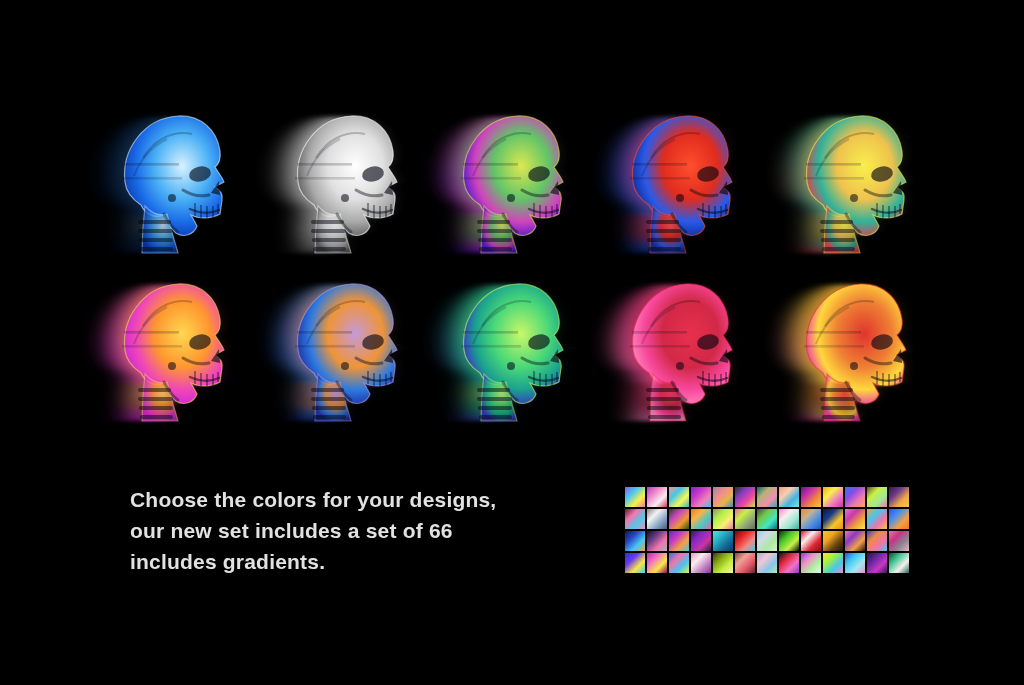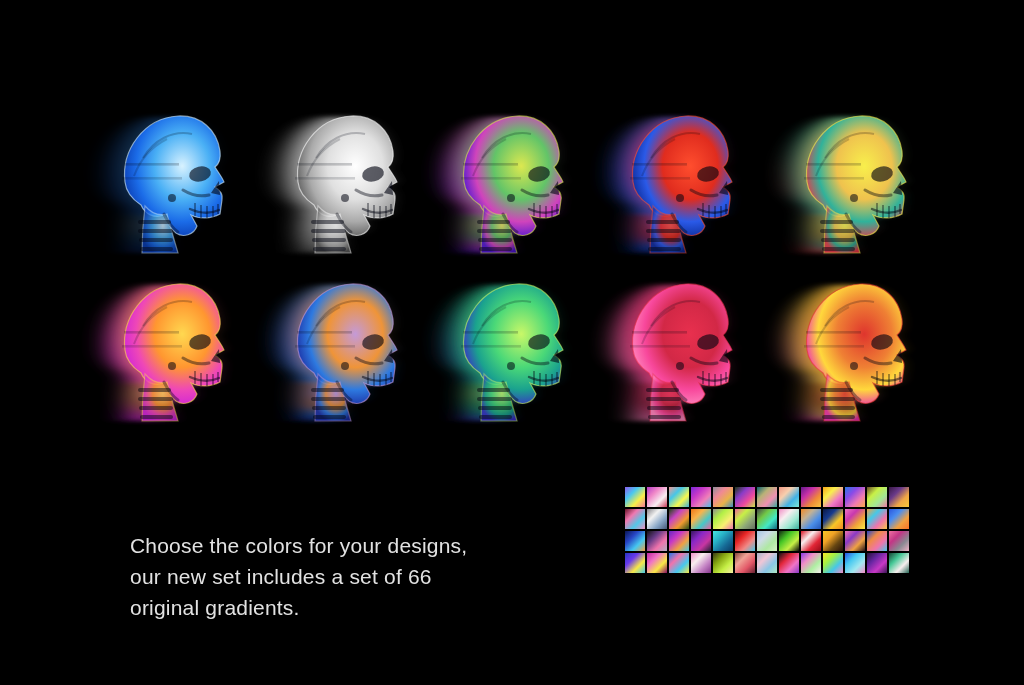--- a/index.html
+++ b/index.html
@@ -11,21 +11,21 @@
   #skull-row-bottom{top:270px;}
   .skull-cell{position:absolute;top:0;width:160px;height:152px;}
   .skull-row .skull-cell:nth-child(1){left:88px;}
   .skull-row .skull-cell:nth-child(2){left:261px;}
   .skull-row .skull-cell:nth-child(3){left:427px;}
   .skull-row .skull-cell:nth-child(4){left:596px;}
   .skull-row .skull-cell:nth-child(5){left:770px;}
   .skull-svg{overflow:visible;display:block;}
 
   .caption{position:absolute;left:130px;top:484px;width:380px;
-           font-size:21px;line-height:31px;letter-spacing:0.2px;font-weight:400;margin-top:46px;}
+           font-size:21px;line-height:31px;letter-spacing:0.2px;font-weight:700;}
 
   .grad-grid{position:absolute;left:625px;top:487px;
              display:grid;grid-template-columns:repeat(13,20px);grid-auto-rows:20px;gap:2px;}
   .swatch{width:20px;height:20px;}
 
   .defs-holder{position:absolute;width:0;height:0;overflow:hidden;}
 </style>
 </head>
 <body style="background: rgb(0, 0, 0);">
 
@@ -213,21 +213,21 @@
           <use href="#skull-shape" fill="url(#skg9)" filter="url(#motion-blur)" transform="translate(-16 0)" opacity="0.85"></use>
           <use href="#skull-shape" fill="url(#skg9)" stroke="#df352d" stroke-width="1.2" stroke-opacity="0.6"></use>
           <use href="#skull-details"></use>
         </svg>
       </div>
     </div>
 
   <div class="caption" style="color: rgb(226, 226, 226);">
     <div>Choose the colors for your designs,</div>
     <div>our new set includes a set of 66</div>
-    <div>original gradients.</div>
+    <div>includes gradients.</div>
   </div>
 
   <div class="grad-grid" id="grad-grid">
       <div class="swatch" style="background: linear-gradient(135deg, rgb(138, 92, 240), rgb(74, 200, 240), rgb(248, 240, 72), rgb(245, 122, 154));"></div>
       <div class="swatch" style="background: linear-gradient(135deg, rgb(184, 60, 200), rgb(240, 136, 200), rgb(248, 238, 242), rgb(200, 60, 90));"></div>
       <div class="swatch" style="background: linear-gradient(135deg, rgb(240, 154, 150), rgb(70, 198, 232), rgb(248, 248, 78), rgb(66, 176, 216));"></div>
       <div class="swatch" style="background: linear-gradient(135deg, rgb(122, 40, 216), rgb(200, 56, 200), rgb(240, 128, 184), rgb(74, 192, 232));"></div>
       <div class="swatch" style="background: linear-gradient(135deg, rgb(142, 142, 154), rgb(240, 136, 150), rgb(232, 180, 74), rgb(62, 142, 192));"></div>
       <div class="swatch" style="background: linear-gradient(135deg, rgb(28, 58, 22), rgb(138, 60, 200), rgb(240, 74, 156), rgb(200, 232, 74));"></div>
       <div class="swatch" style="background: linear-gradient(135deg, rgb(14, 98, 112), rgb(184, 178, 118), rgb(240, 144, 178), rgb(58, 168, 154));"></div>

